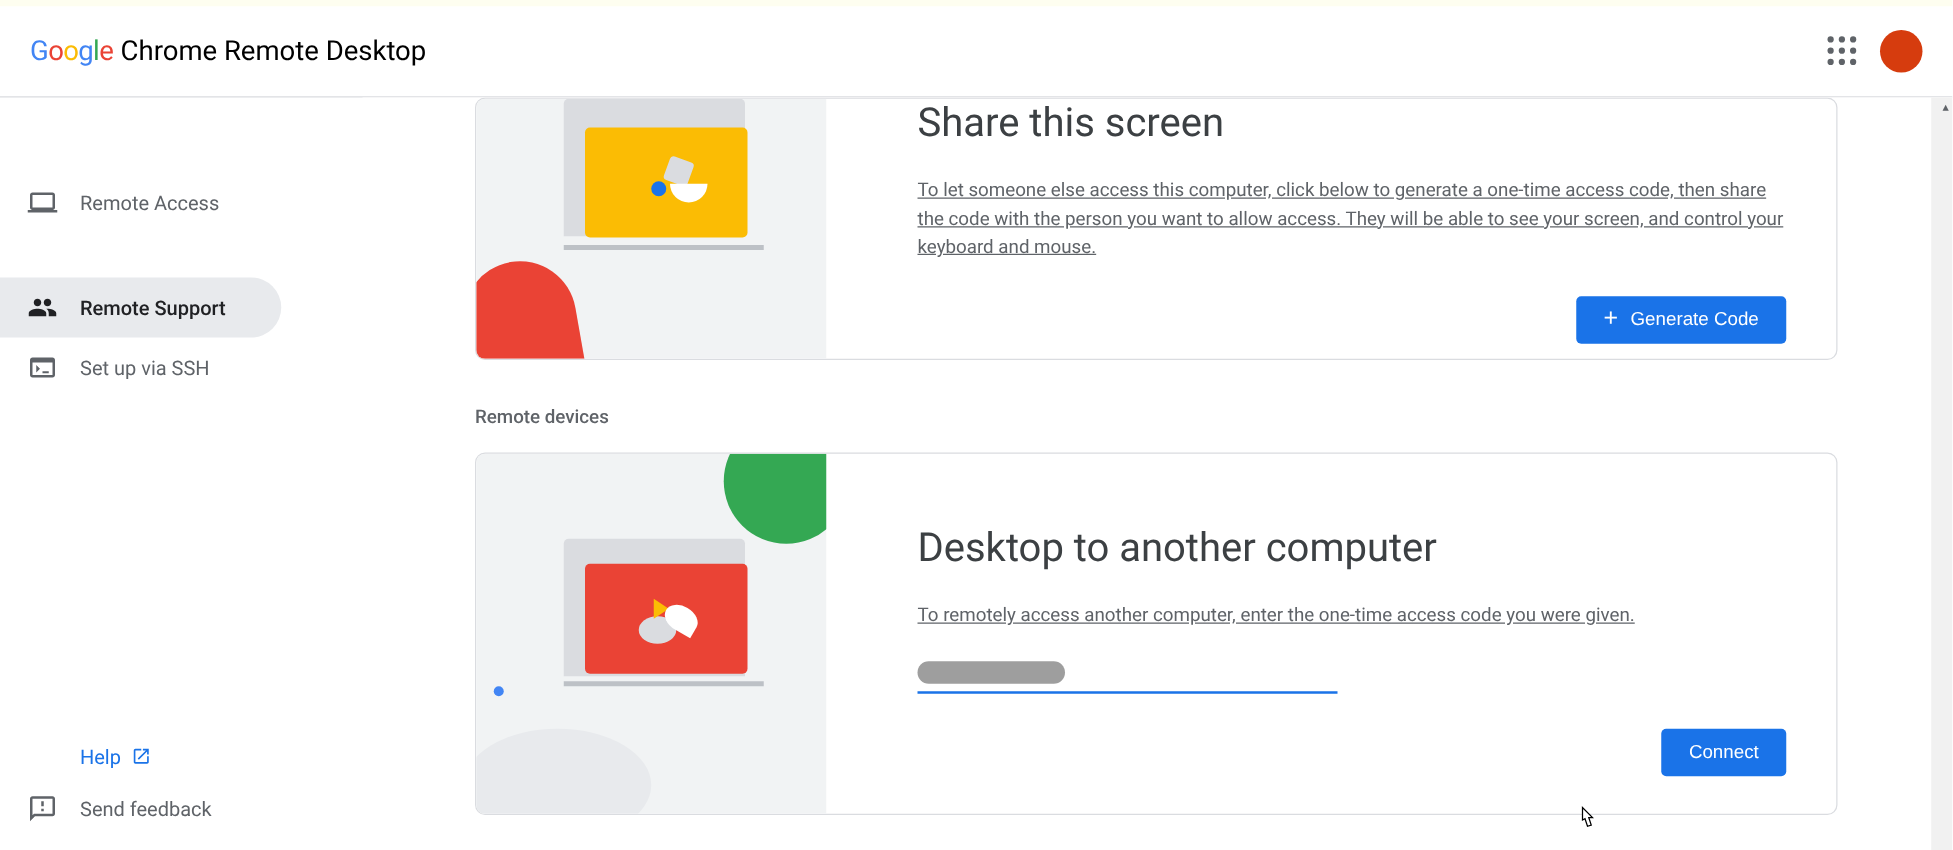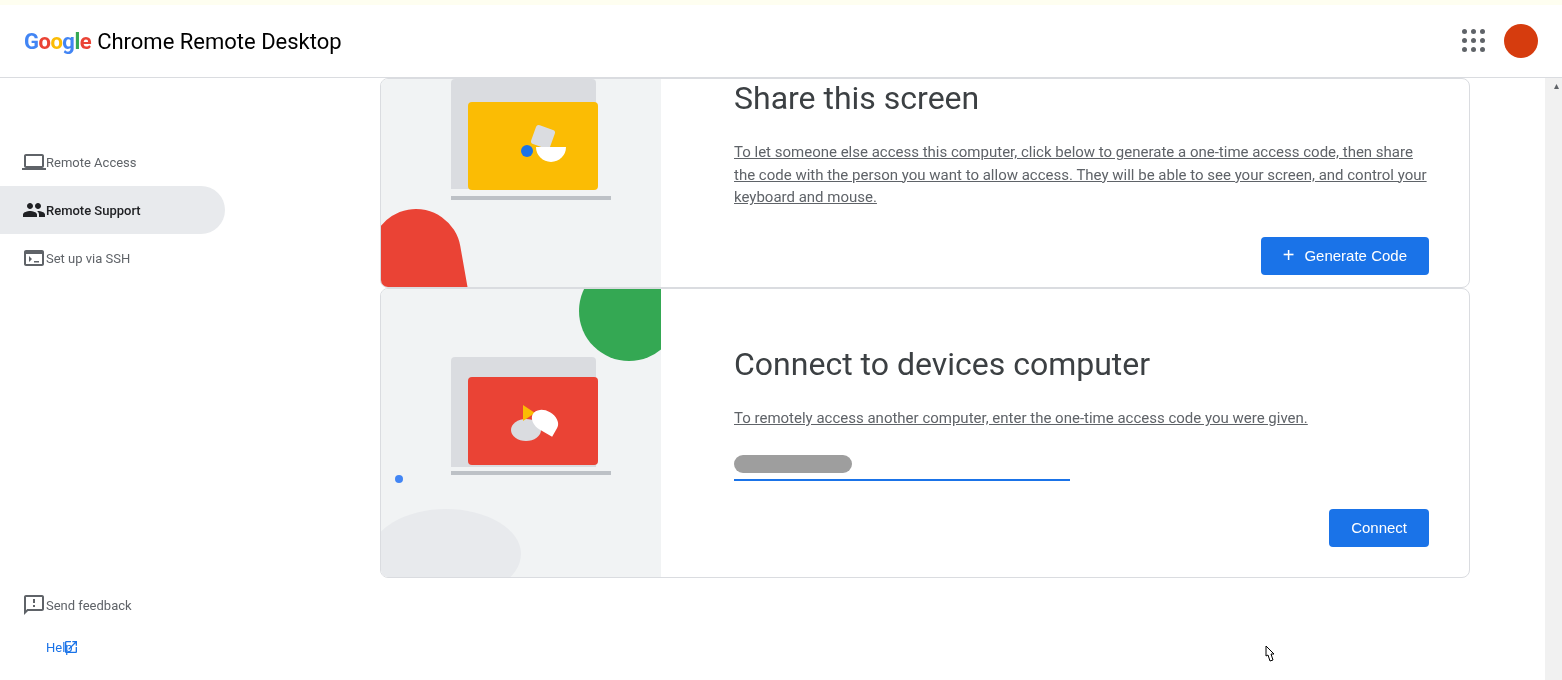--- a/index.html
+++ b/index.html
@@ -28,21 +28,21 @@
     .header-left {
       display: flex;
       align-items: center;
     }
     .logo {
       display: flex;
       align-items: baseline;
       font-size: 22px;
     }
     .google-logo {
-      font-weight: 700;
+      font-weight: 400;
       letter-spacing: -0.5px;
     }
     .g1 { color: #4285F4; }
     .g2 { color: #EA4335; }
     .g3 { color: #FBBC05; }
     .g4 { color: #4285F4; }
     .g5 { color: #34A853; }
     .g6 { color: #EA4335; }
     .product-name {
       color: #000000;
@@ -90,30 +90,32 @@
     }
     .nav-top {
       display: flex;
       flex-direction: column;
     }
     .nav-item {
       display: flex;
       align-items: center;
       height: 48px;
       padding-left: 22px;
+      gap: 18px;
       color: #5f6368;
-      font-size: 13px;
+      font-size: 16px;
       cursor: pointer;
       border-radius: 0 28px 28px 0;
       margin-right: 65px;
     }
     .nav-item.active {
       background: #e8eaed;
       color: #202124;
       font-weight: 500;
+      margin-top: 36px;
     }
     .nav-item .icon {
       width: 24px;
       height: 24px;
       display: flex;
       align-items: center;
       justify-content: center;
       flex-shrink: 0;
     }
     .nav-bottom {
@@ -458,34 +460,34 @@
       <div class="nav-item">
         <span class="icon">
           <svg width="24" height="24" viewBox="0 0 24 24" fill="#5f6368">
               <path d="M20 4H4c-1.1 0-2 .9-2 2v12c0 1.1.9 2 2 2h16c1.1 0 2-.9 2-2V6c0-1.1-.9-2-2-2zm0 14H4V8h16v10zM7 10l3 3-3 3v-6zm5 5h5v1.5h-5V15z"></path>
             </svg>
         </span>
         <span>Set up via SSH</span>
       </div>
     </div>
     <div class="nav-bottom">
+      <div class="nav-item help-item">
+        <span class="icon"></span>
+        <span>Help</span>
+        <svg width="16" height="16" viewBox="0 0 24 24" fill="#1a73e8" style="margin-left:-10px;">
+            <path d="M19 19H5V5h7V3H5c-1.1 0-2 .9-2 2v14c0 1.1.9 2 2 2h14c1.1 0 2-.9 2-2v-7h-2v7zM14 3v2h3.59l-9.83 9.83 1.41 1.41L19 6.41V10h2V3h-7z"></path>
+          </svg>
+      </div>
       <div class="nav-item">
         <span class="icon">
           <svg width="24" height="24" viewBox="0 0 24 24" fill="#5f6368">
               <path d="M20 2H4c-1.1 0-2 .9-2 2v18l4-4h14c1.1 0 2-.9 2-2V4c0-1.1-.9-2-2-2zm0 14H5.17L4 17.17V4h16v12zm-9-4h2v2h-2zm0-6h2v4h-2z"></path>
             </svg>
         </span>
         <span>Send feedback</span>
-      </div>
-      <div class="nav-item help-item">
-        <span class="icon"></span>
-        <span>Help</span>
-        <svg width="16" height="16" viewBox="0 0 24 24" fill="#1a73e8" style="margin-left:-10px;">
-            <path d="M19 19H5V5h7V3H5c-1.1 0-2 .9-2 2v14c0 1.1.9 2 2 2h14c1.1 0 2-.9 2-2v-7h-2v7zM14 3v2h3.59l-9.83 9.83 1.41 1.41L19 6.41V10h2V3h-7z"></path>
-          </svg>
       </div>
     </div>
   </div>
 
   <div class="main">
     <div class="main-inner">
       <div class="card card1">
         <div class="card-illustration">
           <div class="illus1-gray-bg"></div>
           <div class="illus1-yellow"></div>
@@ -500,35 +502,36 @@
           <p class="card-desc">To let someone else access this computer, click below to generate a one-time access code, then share the code with the person you want to allow access. They will be able to see your screen, and control your keyboard and mouse.</p>
           <div class="card-actions">
             <button class="btn-primary">
               <span class="btn-plus">+</span>
               <span>Generate Code</span>
             </button>
           </div>
         </div>
       </div>
 
+      <div class="section-label">Remote devices</div>
 
       <div class="card card2">
         <div class="card-illustration">
           <div class="illus2-green"></div>
           <div class="illus2-gray-bg"></div>
           <div class="illus2-red"></div>
           <div class="illus2-shape3"></div>
           <div class="illus2-shape1"></div>
           <div class="illus2-shape2"></div>
           <div class="illus2-base"></div>
           <div class="illus2-dot"></div>
           <div class="illus2-blob"></div>
         </div>
         <div class="card-content">
-          <h2 class="card-title">Connect to devices computer</h2>
+          <h2 class="card-title">Desktop to another computer</h2>
           <p class="card-desc">To remotely access another computer, enter the one-time access code you were given.</p>
           <div class="code-input-wrap">
             <input class="code-input" type="text" style="">
             <div class="code-redact"></div>
           </div>
           <div class="card-actions">
             <button class="btn-primary">
               <span>Connect</span>
             </button>
           </div>

